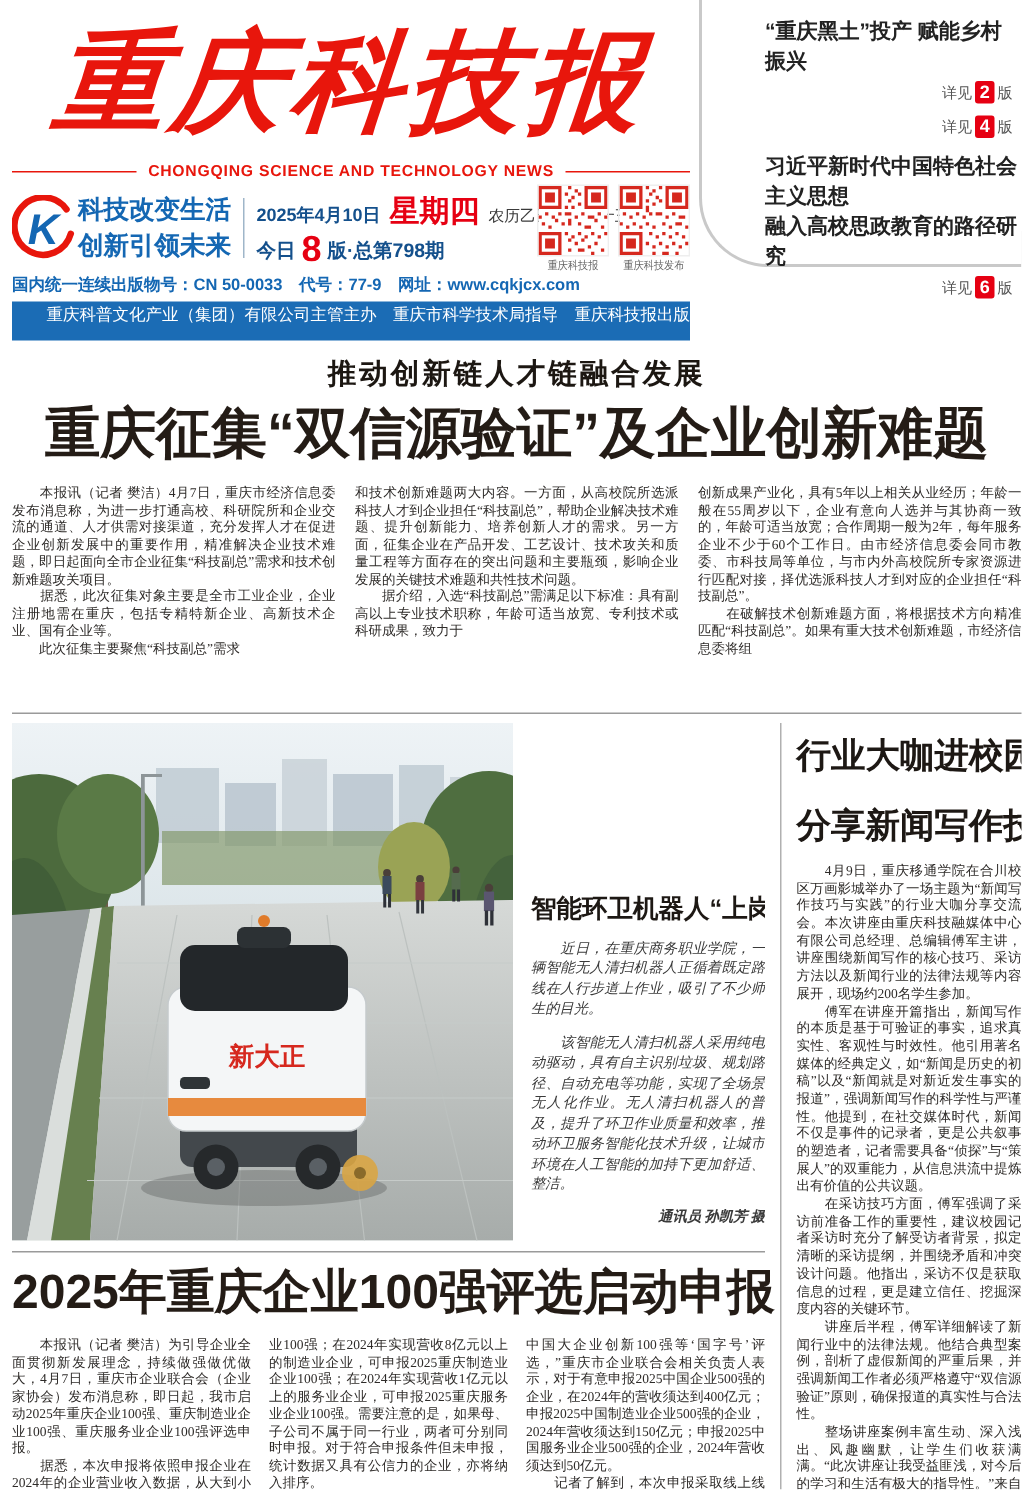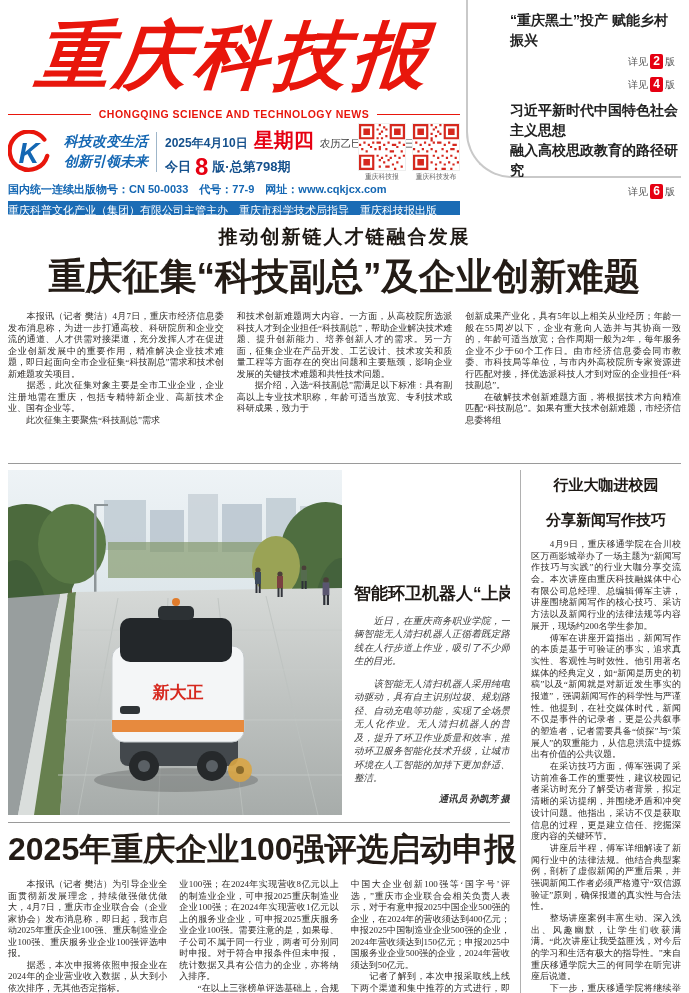--- a/index.html
+++ b/index.html
@@ -18,40 +18,40 @@
     white-space:nowrap;
   }
   .en-row{display:flex;align-items:center;gap:8px;margin-top:4px;}
   .en-row .rline{flex:1;height:1px;background:#e8160c;}
   .en-sub{
     font-family:"Liberation Sans",sans-serif;font-weight:bold;
     font-size:10.5px;color:#e8160c;letter-spacing:.5px;white-space:nowrap;
   }
   .info-row{display:flex;align-items:center;margin-top:5px;height:54px;}
   .logo{flex:0 0 44px;height:44px;}
-  .slogan{margin-left:12px;font-family:"Liberation Sans",sans-serif;
-    font-weight:900;font-size:14px;line-height:1.4;color:#1467b3;white-space:nowrap;font-style:italic;}
+  .slogan{margin-left:0;font-family:"Liberation Sans",sans-serif;
+    font-weight:900;font-size:17px;line-height:1.4;color:#1467b3;white-space:nowrap;}
   .vdiv{width:1px;height:40px;background:#9fb6c9;margin:0 8px;}
   .datebox{flex:1;min-width:0;}
   .drow1{display:flex;align-items:baseline;gap:6px;white-space:nowrap;}
   .d-date{font-family:"Liberation Sans",sans-serif;font-weight:bold;font-size:12px;color:#14508c;}
   .d-week{font-family:"Liberation Sans",sans-serif;font-weight:900;font-size:20px;color:#e60012;}
   .d-lunar{font-size:10.5px;color:#3a3a3a;}
   .drow2{display:flex;align-items:center;gap:4px;margin-top:2px;white-space:nowrap;
     font-family:"Liberation Sans",sans-serif;font-weight:bold;font-size:13px;color:#14508c;}
   .d-num{font-size:24px;font-weight:900;color:#e60012;line-height:.9;}
   .qrs{display:flex;gap:6px;margin-left:4px;}
   .qr{width:48px;text-align:center;}
   .qr svg{display:block;margin:0 auto;border:1px solid #eee;}
   .qr-label{font-size:7.5px;color:#666;margin-top:1px;white-space:nowrap;
     font-family:"Liberation Sans",sans-serif;transform:scaleX(.9);transform-origin:center;}
   .issue-line{margin-top:3px;font-family:"Liberation Sans",sans-serif;font-weight:bold;
     font-size:11px;color:#1467b3;white-space:nowrap;}
-  .blue-bar{margin-top:4px;height:14px;line-height:18px;background:#1b6cb5;color:#fff;
-    text-align:left;font-size:11px;font-family:"Liberation Sans",sans-serif;white-space:nowrap;}
+  .blue-bar{margin-top:4px;height:26px;line-height:18px;background:#1b6cb5;color:#fff;
+    text-align:right;font-size:11px;font-family:"Liberation Sans",sans-serif;white-space:nowrap;}
   
   .briefs{flex:1;margin-left:6px;border-left:2px solid #c9c9c9;border-bottom:2px solid #c9c9c9;
     border-bottom-left-radius:46px;padding:10px 2px 6px 42px;height:178px;box-sizing:border-box;}
   .brief{margin-bottom:6px;}
   .brief-title{font-family:"Liberation Sans",sans-serif;font-weight:bold;font-size:14px;
     line-height:1.45;color:#222;white-space:pre-line;}
   .brief-see{text-align:right;margin:3px 4px 8px 0;font-size:10px;color:#555;
     font-family:"Liberation Sans",sans-serif;}
   .pagebox{display:inline-block;width:13px;height:15px;line-height:15px;margin:0 2px;
     background:#e60012;color:#fff;font-weight:bold;font-size:12px;text-align:center;border-radius:2px;}
@@ -76,21 +76,21 @@
   .cap-credit{margin-top:8px;text-align:right;font-size:9.5px;font-weight:bold;
     font-style:italic;color:#3a3a3a;}
   .rule2{border-top:1px solid #9a9a9a;margin:7px 0 5px;}
   .rank-head{text-align:left;font-family:"Liberation Sans",sans-serif;font-weight:900;
     font-size:32px;color:#241c16;white-space:nowrap;}
   .rank-cols{display:flex;gap:12px;margin-top:7px;height:120px;overflow:hidden;}
   
   .campus{flex:1;min-width:0;margin-left:10px;border-left:1px solid #b0b0b0;
     padding-left:10px;height:528px;overflow:hidden;}
   .campus-title{margin-top:4px;text-align:center;font-family:"Liberation Sans",sans-serif;
-    font-weight:900;font-size:15px;line-height:1.5;color:#1d1814;white-space:nowrap;}
+    font-weight:900;font-size:23px;line-height:1.5;color:#1d1814;white-space:nowrap;}
   .campus-body{margin-top:8px;font-size:9px;line-height:1.3;text-align:justify;
     white-space:pre-wrap;color:#2e2b29;}
 </style>
 </head>
 <body>
 
 <div class="page">
 
   <header class="masthead">
     <div class="mast-left">
@@ -175,21 +175,21 @@
 融入高校思政教育的路径研究</div>
         <div class="brief-see">
           <span>详见</span><span class="pagebox">6</span><span>版</span>
         </div>
       </div>
     </aside>
   </header>
 
   <section>
     <div class="kicker">推动创新链人才链融合发展</div>
-    <h1 class="headline" style="margin:2px 0 0;">重庆征集“科技副总”及企业创新难题</h1>
+    <h1 class="headline" style="margin:2px 0 0;">重庆征集“双信源验证”及企业创新难题</h1>
     <div class="body-cols">
       <div class="col">　　本报讯（记者 樊洁）4月7日，重庆市经济信息委发布消息称，为进一步打通高校、科研院所和企业交流的通道、人才供需对接渠道，充分发挥人才在促进企业创新发展中的重要作用，精准解决企业技术难题，即日起面向全市企业征集“科技副总”需求和技术创新难题攻关项目。
 　　据悉，此次征集对象主要是全市工业企业，企业注册地需在重庆，包括专精特新企业、高新技术企业、国有企业等。
 　　此次征集主要聚焦“科技副总”需求</div>
       <div class="col">和技术创新难题两大内容。一方面，从高校院所选派科技人才到企业担任“科技副总”，帮助企业解决技术难题、提升创新能力、培养创新人才的需求。另一方面，征集企业在产品开发、工艺设计、技术攻关和质量工程等方面存在的突出问题和主要瓶颈，影响企业发展的关键技术难题和共性技术问题。
 　　据介绍，入选“科技副总”需满足以下标准：具有副高以上专业技术职称，年龄可适当放宽、专利技术或科研成果，致力于</div>
       <div class="col">创新成果产业化，具有5年以上相关从业经历；年龄一般在55周岁以下，企业有意向人选并与其协商一致的，年龄可适当放宽；合作周期一般为2年，每年服务企业不少于60个工作日。由市经济信息委会同市教委、市科技局等单位，与市内外高校院所专家资源进行匹配对接，择优选派科技人才到对应的企业担任“科技副总”。
 　　在破解技术创新难题方面，将根据技术方向精准匹配“科技副总”。如果有重大技术创新难题，市经济信息委将组</div>
     </div>
   </section>

